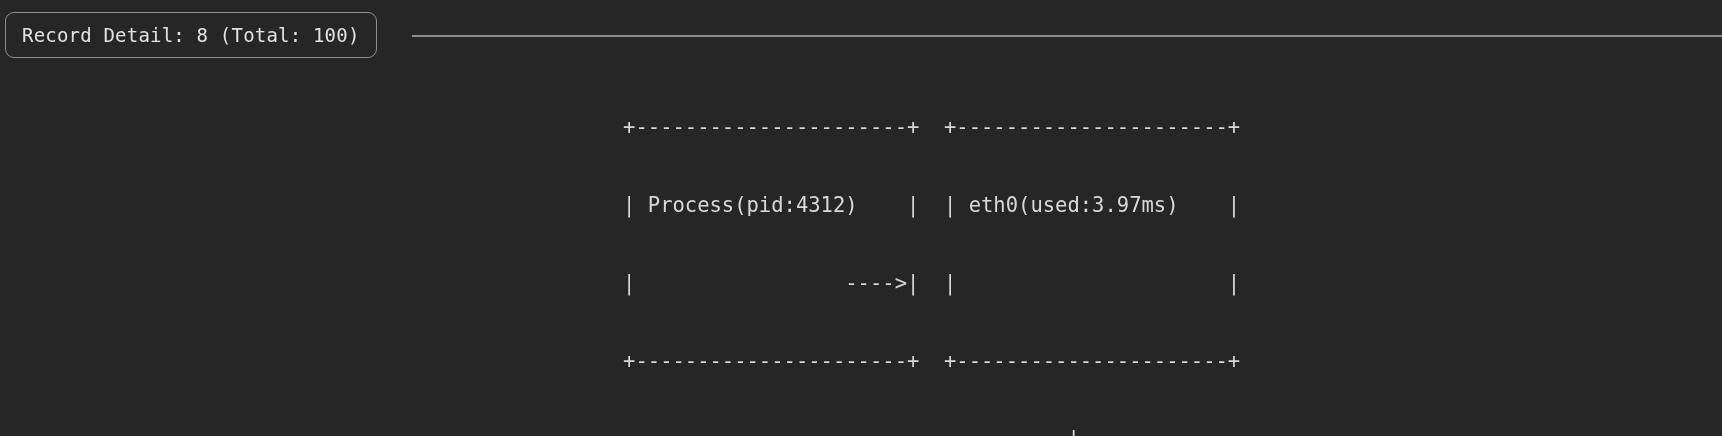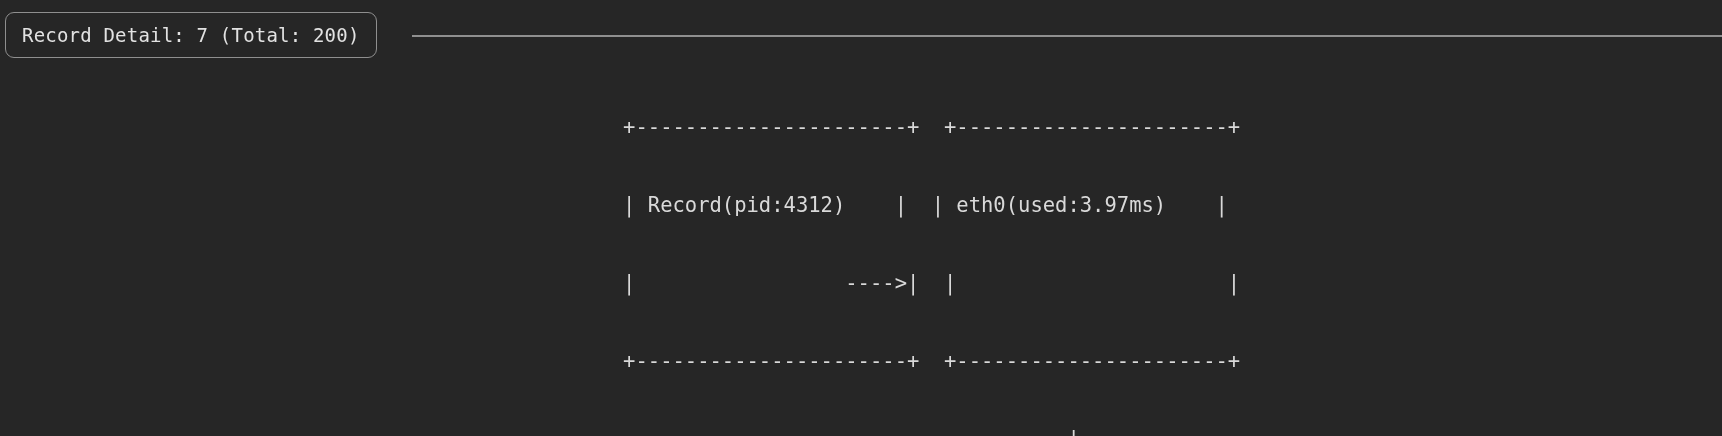--- a/index.html
+++ b/index.html
@@ -79,28 +79,28 @@
     height: 26px;
   }
 </style>
 </head>
 <body>
 
 <div class="screen">
 
   <div class="header-row">
     <div class="header-box">
-      <span class="header-title">Record Detail: 7 (Total: 200)</span>
+      <span class="header-title">Record Detail: 8 (Total: 100)</span>
     </div>
     <div class="header-rule"></div>
   </div>
 
   <div class="diagram">
     <div class="line">                                                  +----------------------+  +----------------------+</div>
-    <div class="line">                                                  | Record(pid:4312)    |  | eth0(used:3.97ms)    |</div>
+    <div class="line">                                                  | Process(pid:4312)    |  | eth0(used:3.97ms)    |</div>
     <div class="line">                                                  |                 ----&gt;|  |                      |</div>
     <div class="line">                                                  +----------------------+  +----------------------+</div>
     <div class="line">                                                                                      |</div>
     
     
     
     
     
     
     

